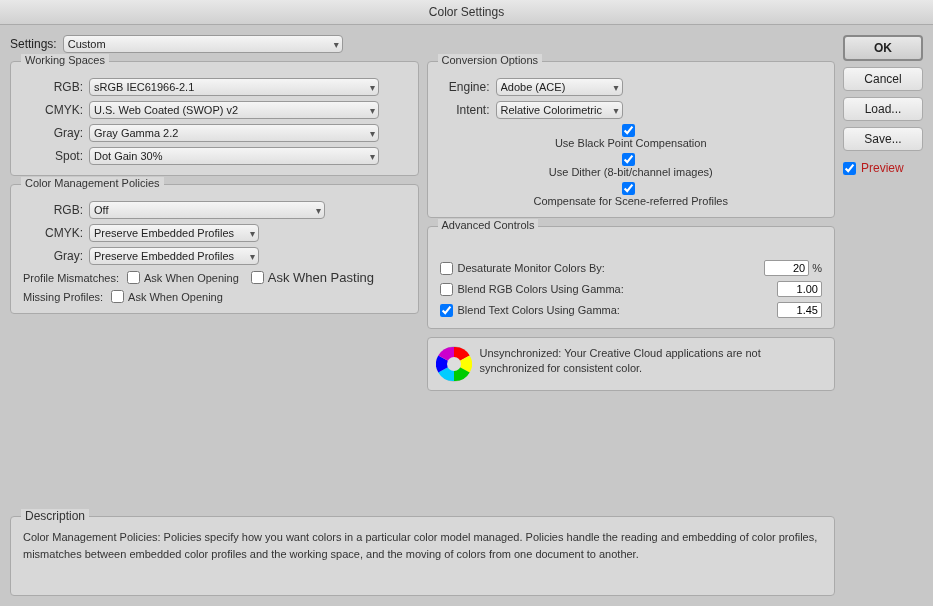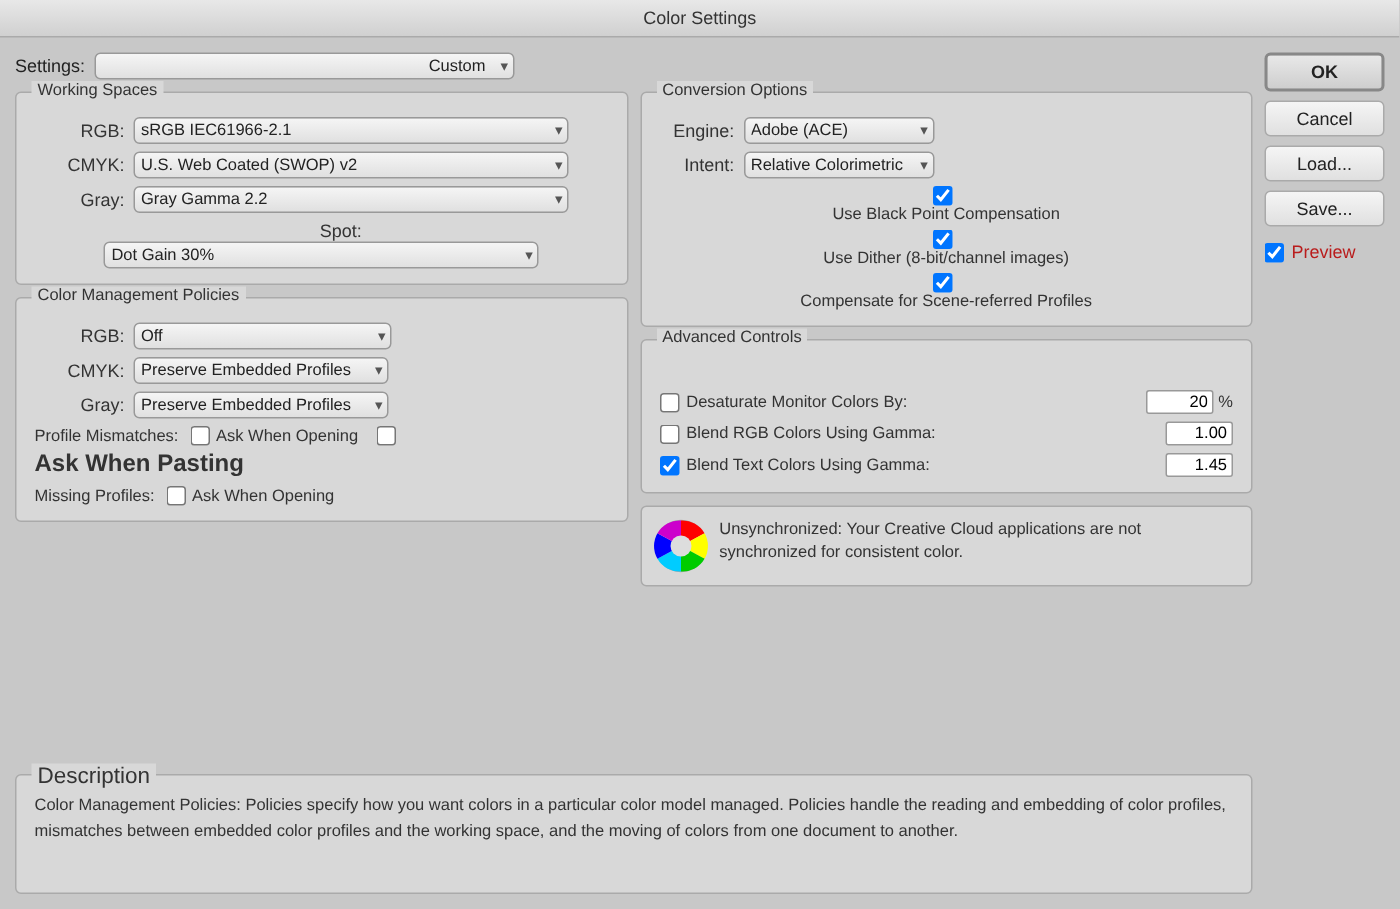--- a/index.html
+++ b/index.html
@@ -74,21 +74,21 @@
       background: #d8d8d8;
       padding: 0 4px;
       font-size: 11px;
       color: #333;
     }
     .form-row {
       display: flex;
       align-items: center;
       margin-bottom: 5px;
     }
-    .form-row:last-child { margin-bottom: 0; flex-direction: column; }
+    .form-row:last-child { margin-bottom: 0; }
     .form-label {
       text-align: right;
       color: #333;
       flex-shrink: 0;
     }
     .working-label { width: 60px; margin-right: 6px; }
     .policy-label { width: 60px; margin-right: 6px; }
     select {
       background: linear-gradient(to bottom, #f5f5f5, #e0e0e0);
       border: 1px solid #999;
@@ -109,24 +109,24 @@
       content: '▾';
       position: absolute;
       right: 4px;
       top: 50%;
       transform: translateY(-50%);
       font-size: 10px;
       color: #555;
       pointer-events: none;
     }
     .select-wide { width: 290px; }
-    .select-medium { width: 172px; }
+    .select-medium { width: 236px; }
     .select-small { width: 170px; }
     .select-engine { width: 127px; }
-    .select-settings { width: 280px; text-align: right; }
+    .select-settings { width: 280px; }
 
     .checkbox-row {
       display: flex;
       align-items: center;
       margin-bottom: 4px;
       flex-direction: column;
     }
     .checkbox-row:last-child { margin-bottom: 0; }
     .checkbox-row input[type="checkbox"] {
       margin-right: 5px;
@@ -178,21 +178,21 @@
       position: relative;
       min-height: 80px;
       flex-shrink: 0;
     }
     .description-label {
       position: absolute;
       top: -8px;
       left: 10px;
       background: #d8d8d8;
       padding: 0 4px;
-      font-size: 15px;
+      font-size: 12px;
       color: #333;
     }
     .description-text {
       font-size: 11px;
       color: #333;
       line-height: 1.5;
       margin-top: 4px;
     }
 
     .sidebar-buttons {
@@ -326,21 +326,21 @@
                 <select class="select-small">
                   <option>Preserve Embedded Profiles</option>
                 </select>
               </div>
             </div>
             <div class="mismatches-row">
               <span style="color:#333;font-size:11px;margin-right:4px;">Profile Mismatches:</span>
               <input type="checkbox" id="pm-open" style="">
               <label for="pm-open" style="font-size:11px;color:#333;">Ask When Opening</label>
               <input type="checkbox" id="pm-paste" style="margin-left: 8px;">
-              <label for="pm-paste" style="font-size:16px;color:#333;font-weight:bold;">Ask When Pasting</label>
+              <label for="pm-paste" style="font-size:13px;color:#333;">Ask When Pasting</label>
             </div>
             <div class="missing-row">
               <span style="color:#333;font-size:11px;margin-right:4px;">Missing Profiles:</span>
               <input type="checkbox" id="mp-open" style="">
               <label for="mp-open" style="font-size:11px;color:#333;">Ask When Opening</label>
             </div>
           </div>
         </div>
       </div>
 

